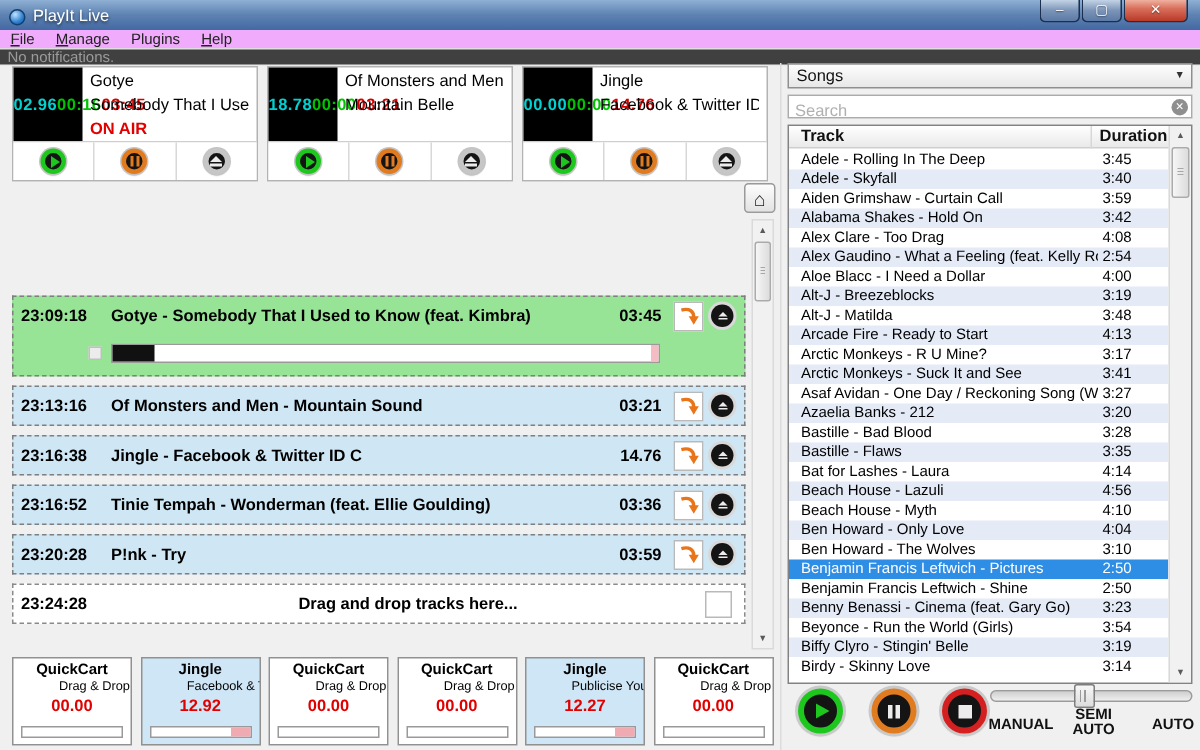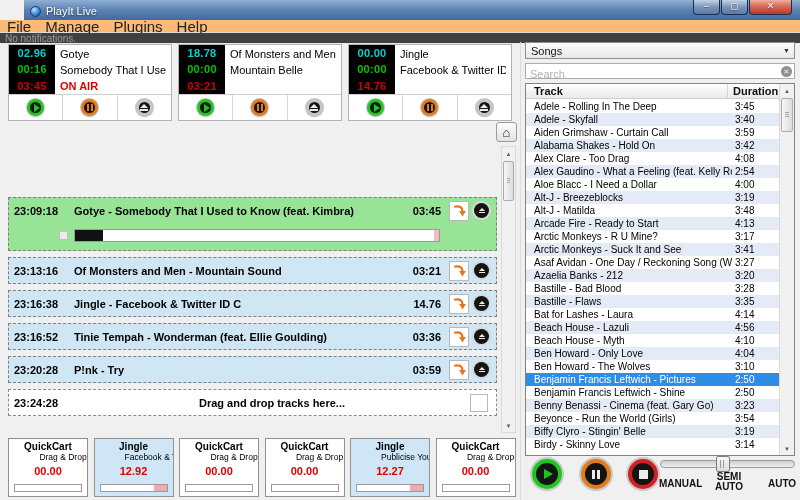--- a/index.html
+++ b/index.html
@@ -1,36 +1,36 @@
 <!DOCTYPE html>
 <html style="--time_cyan: #00d2d2; --time_green: #00c400; --time_red: #d40000; --onair_red: #e00000; --playing_row_green: #97e497; --queued_row_blue: #cfe7f5; --selected_track_blue: #2e8de5; --arrow_orange: #e8751a; --cart_time_red: #e00000; --cart_loaded_blue: #cfe6f7; --play_green: #1ec71e; --pause_orange: #e07b20; --stop_red: #d42020;"><head>
 <meta charset="utf-8">
 <style>
 *{box-sizing:border-box;margin:0;padding:0;}
 body{font-family:"Liberation Sans",sans-serif;background:#fff;}
 #app{position:relative;width:800px;height:500px;background:#f0f0f0;overflow:hidden;}
 
 
-.titlebar{position:absolute;top:0;left:0;right:0;height:23px;background:linear-gradient(#8fb0d4 0%,#5d82b2 45%,#3f64a0 100%);display:flex;align-items:center;color:#fff;font-size:11px;border-bottom:1px solid #2d4c77;margin-left:24px;}
+.titlebar{position:absolute;top:0;left:0;right:0;height:23px;background:linear-gradient(#8fb0d4 0%,#5d82b2 45%,#3f64a0 100%);display:flex;align-items:center;color:#fff;font-size:11px;border-bottom:1px solid #2d4c77;}
 .app-icon{width:11px;height:11px;border-radius:50%;background:radial-gradient(circle at 35% 30%,#bfe3ff,#2f7fd0 60%,#155a9e);margin:0 5px 0 6px;border:1px solid #10406e;flex:none;}
 .title-text{text-shadow:0 1px 2px rgba(0,0,0,.55);}
 .winbtns{position:absolute;right:8px;top:0;display:flex;}
 .winbtn{height:15px;border:1px solid #1c2f4c;border-top:none;color:#fff;font-size:9px;line-height:13px;text-align:center;border-radius:0 0 4px 4px;margin-left:1px;text-shadow:0 1px 1px rgba(0,0,0,.5);}
 .winbtn.min,.winbtn.max{width:27px;background:linear-gradient(#c3d3e6,#7b94b8 50%,#5c7aa6);}
 .winbtn.close{width:43px;background:linear-gradient(#f0b0a0,#d9705c 40%,#b83a28);}
 
 
-.menubar{position:absolute;top:20px;left:0;right:0;height:13px;background:#fdba74;border-bottom:1px solid #dedede;display:flex;align-items:center;font-size:15px;color:#222;}
+.menubar{position:absolute;top:20px;left:0;right:0;height:13px;background:#f0abfc;border-bottom:1px solid #dedede;display:flex;align-items:center;font-size:10px;color:#222;}
 .menu-item{padding:0 7px;line-height:13px;}
 .notifbar{position:absolute;top:33px;left:0;right:0;height:11px;background:#404040;border-bottom:1px solid #e9e9e9;font-size:10px;color:#9b9b9b;line-height:11px;padding-left:5px;}
 
 
 .deck{position:absolute;top:44px;width:164px;height:77px;background:#fff;border:1px solid #b3b3b3;}
 .deck-top{display:flex;height:50px;border-bottom:1px solid #cfcfcf;}
-.deck-times{width:46px;background:#000;display:flex;flex-direction:column;flex:none;}
+.deck-times{width:46px;background:#000;display:flex;flex-direction:row;flex:none;}
 .dt{flex:1;display:flex;align-items:center;justify-content:center;font-size:11px;font-weight:bold;letter-spacing:.3px;}
 .dt.cyan{color:var(--time_cyan,#00d2d2);}.dt.green{color:var(--time_green,#00c400);}.dt.red{color:var(--time_red,#d40000);}
 .deck-info{flex:1;padding:1px 5px;font-size:11px;color:#000;overflow:hidden;}
 .deck-info div{line-height:16px;white-space:nowrap;overflow:hidden;}
 .onair{color:var(--onair_red,#e00000);font-weight:bold;}
 .deck-buttons{display:flex;height:25px;background:#fff;}
 .dcell{flex:1;display:flex;align-items:center;justify-content:center;border-left:1px solid #d8d8d8;}
 .dcell:first-child{border-left:none;}
 
 

